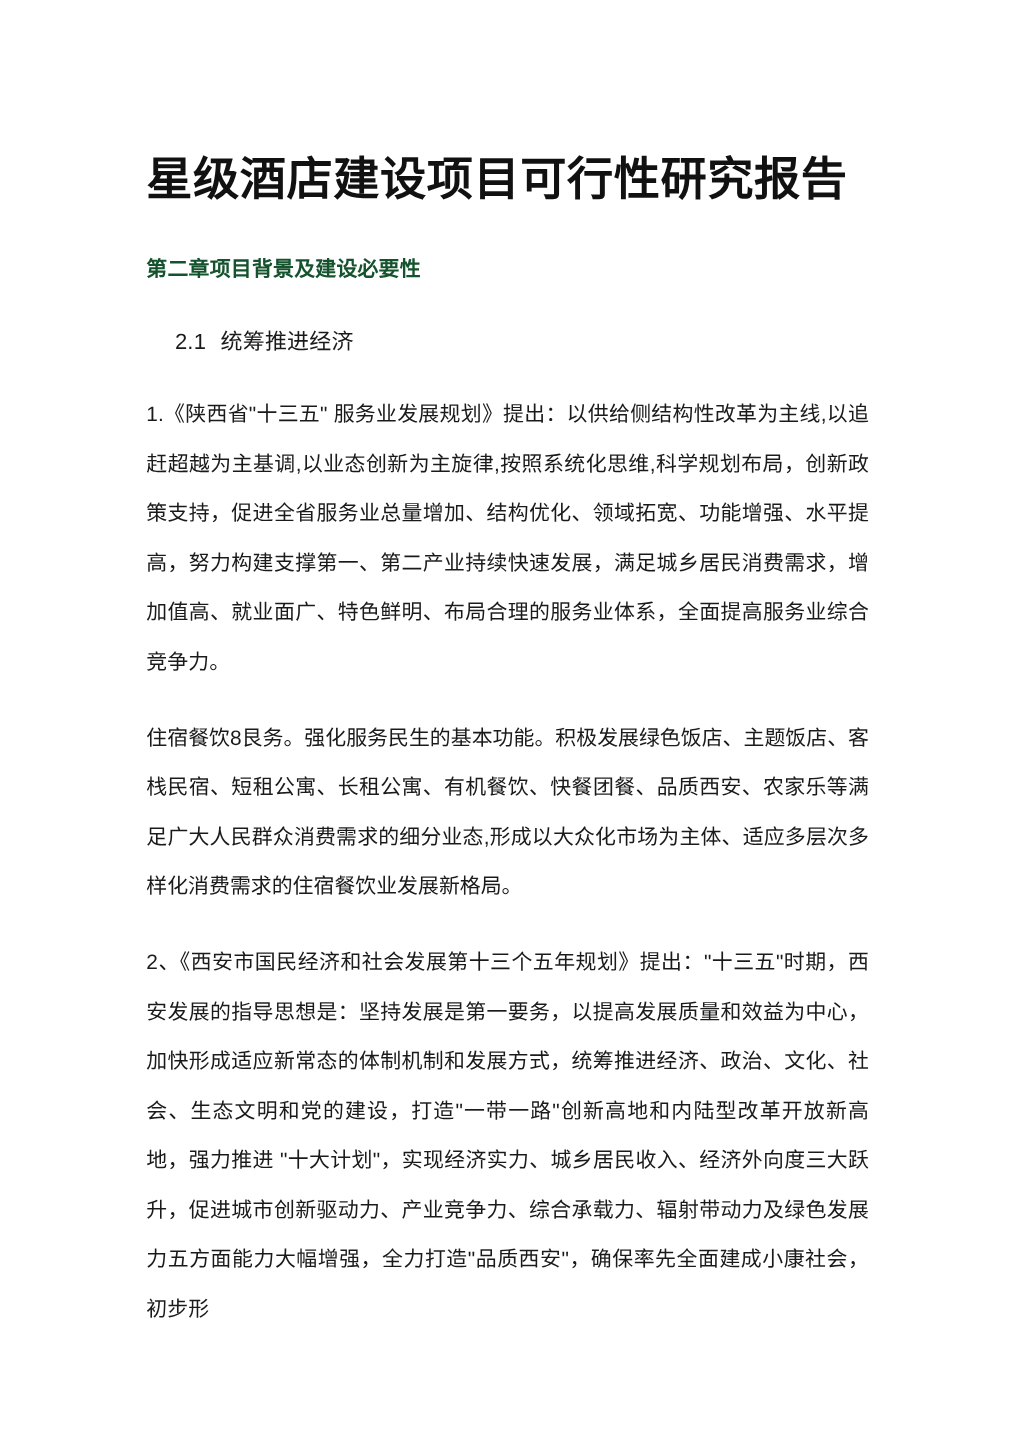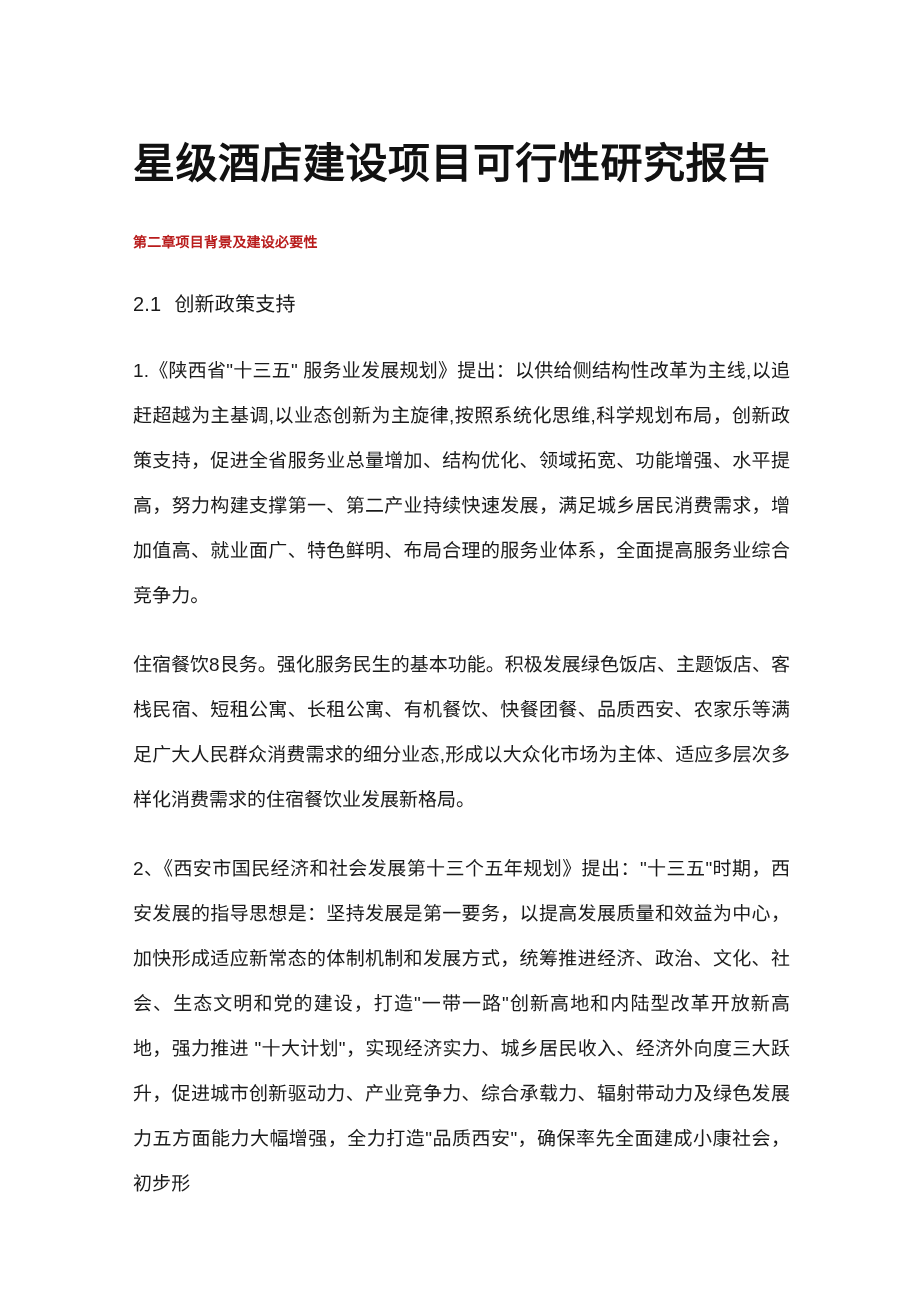--- a/index.html
+++ b/index.html
@@ -32,41 +32,42 @@
     font-weight: 700;
     line-height: 1.18;
     letter-spacing: 0.5px;
     color: #111111;
     margin: 0;
     padding-top: 140px;
     white-space: nowrap;
   }
 
   .chapter-line {
-    font-size: 14px;
+    font-size: 19px;
     font-weight: 600;
     line-height: 1.4;
-    color: #b91c1c;
+    color: #14532d;
     margin: 0;
     padding-top: 43px;
     letter-spacing: 0.2px;
   }
 
   .section-heading {
     font-size: 20px;
     font-weight: 400;
     line-height: 1.4;
     color: #1a1a1a;
     margin: 0;
     padding-top: 38px;
     letter-spacing: 0.2px;
   }
 
   .section-heading .sec-num {
     margin-right: 13px;
+    margin-left: 26px;
   }
 
   .body-block {
     padding-top: 30px;
   }
 
   p.para {
     font-size: 19px;
     line-height: 45px;
     color: #1a1a1a;
@@ -89,21 +90,21 @@
 </head>
 <body>
 
 <div class="page">
 
   <h1 class="doc-title">星级酒店建设项目可行性研究报告</h1>
 
   <div class="chapter-line">第二章项目背景及建设必要性</div>
 
   <div class="section-heading">
-    <span class="sec-num">2.1</span><span>创新政策支持</span>
+    <span class="sec-num">2.1</span><span>统筹推进经济</span>
   </div>
 
   <div class="body-block">
 
     <p class="para">1.《陕西省"十三五" 服务业发展规划》提出：以供给侧结构性改革为主线,以追赶超越为主基调,以业态创新为主旋律,按照系统化思维,科学规划布局，创新政策支持，促进全省服务业总量增加、结构优化、领域拓宽、功能增强、水平提高，努力构建支撑第一、第二产业持续快速发展，满足城乡居民消费需求，增加值高、就业面广、特色鲜明、布局合理的服务业体系，全面提高服务业综合竞争力。</p>
 
     <p class="para tight">住宿餐饮8艮务。强化服务民生的基本功能。积极发展绿色饭店、主题饭店、客栈民宿、短租公寓、长租公寓、有机餐饮、快餐团餐、品质西安、农家乐等满足广大人民群众消费需求的细分业态,形成以大众化市场为主体、适应多层次多样化消费需求的住宿餐饮业发展新格局。</p>
 
     <p class="para">2、《西安市国民经济和社会发展第十三个五年规划》提出："十三五"时期，西安发展的指导思想是：坚持发展是第一要务，以提高发展质量和效益为中心，加快形成适应新常态的体制机制和发展方式，统筹推进经济、政治、文化、社会、生态文明和党的建设，打造"一带一路"创新高地和内陆型改革开放新高地，强力推进 "十大计划"，实现经济实力、城乡居民收入、经济外向度三大跃升，促进城市创新驱动力、产业竞争力、综合承载力、辐射带动力及绿色发展力五方面能力大幅增强，全力打造"品质西安"，确保率先全面建成小康社会，初步形</p>
 

